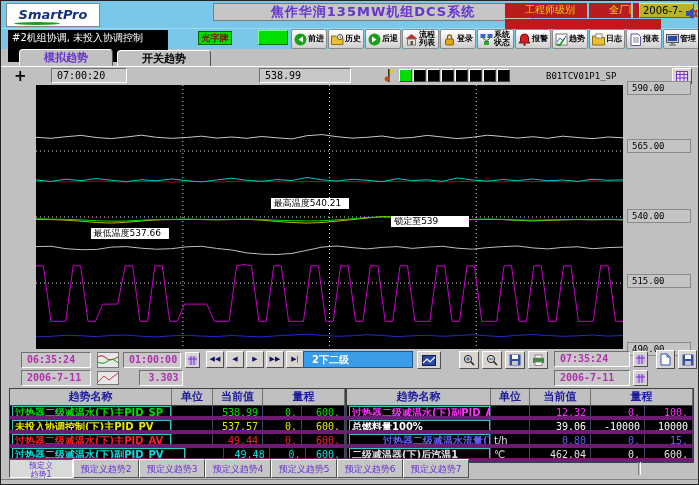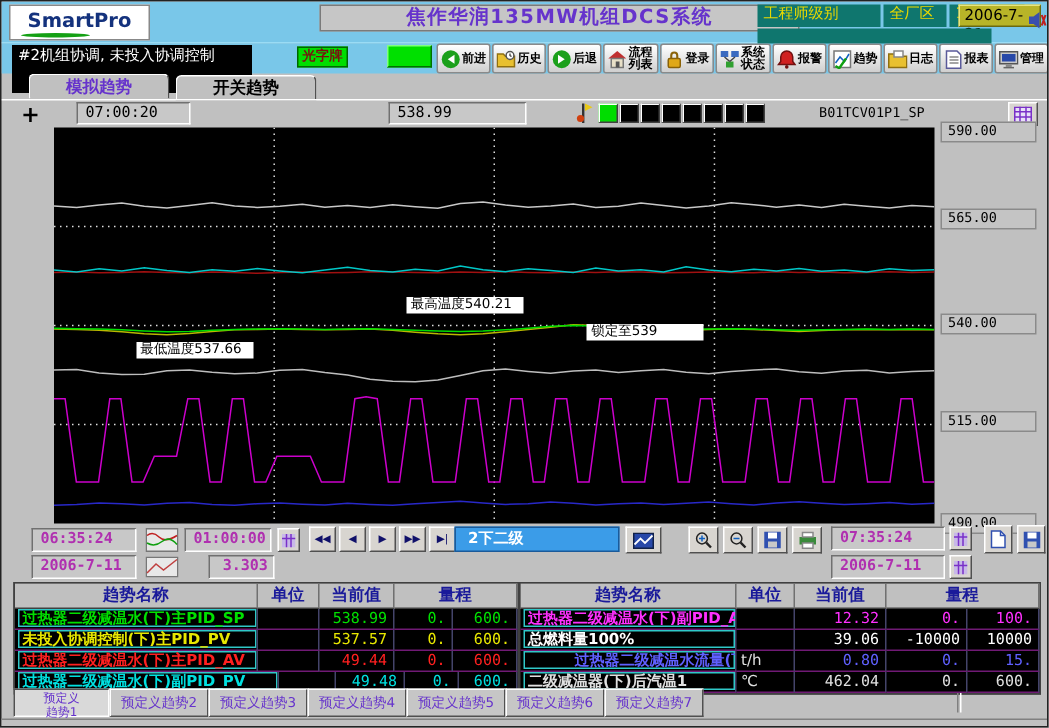--- a/index.html
+++ b/index.html
@@ -10,25 +10,25 @@
     border:1px solid #222;
   }
   .abs { position:absolute; }
   .sunk { background:#c8c8c8; border-top:1px solid #707070; border-left:1px solid #707070;
           border-bottom:1px solid #fff; border-right:1px solid #fff; }
   .raised { background:#d8d5d0; border-top:1px solid #fff; border-left:1px solid #fff;
             border-bottom:1px solid #505050; border-right:1px solid #505050; }
   
   .topbar { left:0; top:0; width:699px; height:28px; background:#79c7e9; border-bottom:1px solid #9adcf5; }
   .logo { left:5px; top:2px; width:94px; height:24px; background:#fff; border:1px solid #888;
-          color:#14327d; font-weight:bold; font-size:13px; line-height:22px; text-align:center; }
+          color:#14327d; font-weight:bold; font-style:italic; font-size:13px; line-height:22px; text-align:center; }
   .logo-swoosh { position:absolute; left:8px; bottom:3px; width:46px; height:3px; background:#14a014; border-radius:50%; }
   .title-box { left:212px; top:2px; width:320px; height:18px; background:#c6c6c6; border:1px solid #7a7a7a;
                color:#6633cc; font-weight:bold; font-size:13px; text-align:center; line-height:16px; letter-spacing:1px; }
-  .info-black { background:#0f766e; color:#e8d800; font-size:10px; line-height:14px; padding:0 4px; white-space:nowrap; }
+  .info-black { background:#b91c1c; color:#e8d800; font-size:10px; line-height:14px; padding:0 20px; white-space:nowrap; }
   .date-btn { background:#b8b428; border-top:1px solid #e8e480; border-left:1px solid #e8e480;
               border-bottom:1px solid #6a6810; border-right:1px solid #6a6810;
               color:#000; font-size:10px; line-height:13px; padding:0 3px; }
   
   .statusrow { left:0; top:28px; width:699px; height:20px; background:#79c7e9; }
   .msgbox { left:7px; top:1px; width:160px; height:32px; background:#000; color:#fff; font-size:10px;
             line-height:15px; padding-left:4px; white-space:nowrap; overflow:hidden; }
   .annun { left:197px; top:2px; width:34px; height:14px; background:#00dd00; border:1px solid #006600;
            color:#7a1010; font-size:9px; line-height:12px; text-align:center; font-weight:bold; }
   .glamp { left:257px; top:1px; width:30px; height:15px; background:#00e000;
@@ -66,21 +66,21 @@
   
   .ctl { font-family:"DejaVu Sans Mono",monospace; color:#b030b0; font-size:10px; font-weight:bold;
          line-height:14px; padding-left:5px; height:16px; }
   .pbtn { width:18px; height:17px; font-size:7px; color:#10106a; text-align:center; line-height:15px; cursor:pointer; }
   .dropdown { background:#3b9ce8; color:#fff; font-size:10px; font-weight:bold; line-height:15px;
               padding-left:8px; border:1px solid #1a5a9a; height:17px; cursor:pointer; }
   .sq-btn { width:20px; height:18px; display:flex; align-items:center; justify-content:center; cursor:pointer; }
   
   .ttable { position:absolute; border:1px solid #404040; background:#000; }
   .trow { display:flex; }
-  .tcell { border-right:1px solid #44446a; border-bottom:1px solid #701a75; overflow:hidden; white-space:nowrap; }
+  .tcell { border-right:1px solid #44446a; border-bottom:4px solid #701a75; overflow:hidden; white-space:nowrap; }
   .thead .tcell { background:#c0c0c0; color:#1a1a9a; font-weight:bold; font-size:11px; text-align:center;
                   line-height:15px; height:17px; border-right:1px solid #707070; border-bottom:1px solid #404040; }
   .tbody .tcell { height:14px; font-size:10px; line-height:13px; }
   .namecell { padding-left:2px; font-weight:bold; }
   .namecell .inner { border:1px solid #30c8c8; height:12px; line-height:11px; padding:0 2px; margin-top:0px; }
   .numcell { text-align:right; padding-right:4px; font-family:"DejaVu Sans Mono",monospace; }
   .unitcell { color:#e0e0e0; padding-left:3px; font-size:9px; }
   
   .btab { height:19px; background:#c6c6c6; border-top:1px solid #fff; border-left:1px solid #fff;
           border-right:1px solid #505050; border-bottom:1px solid #505050;

